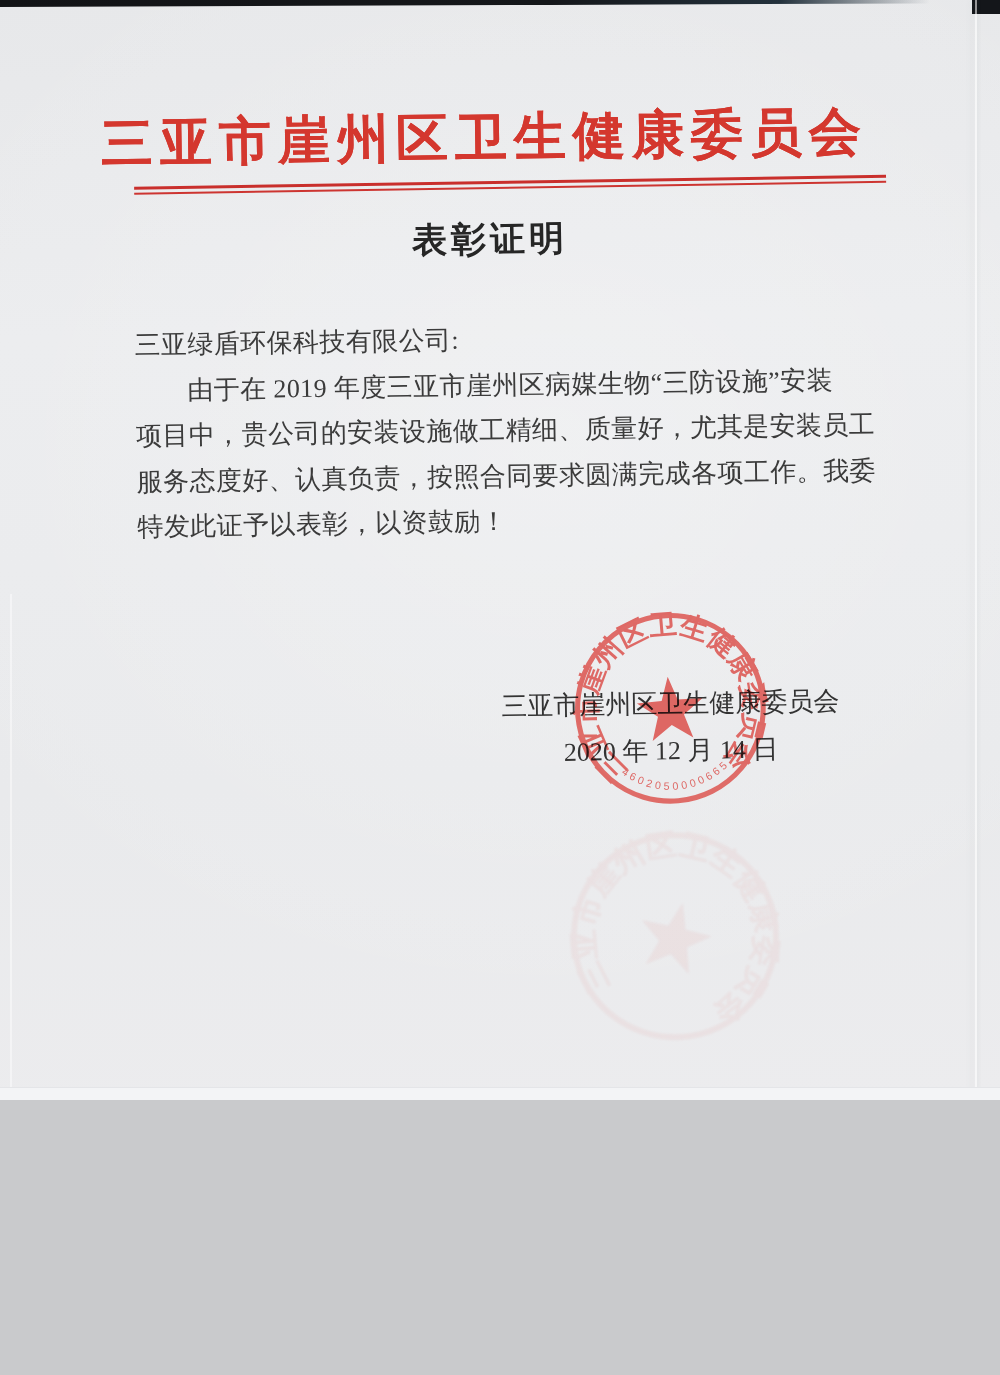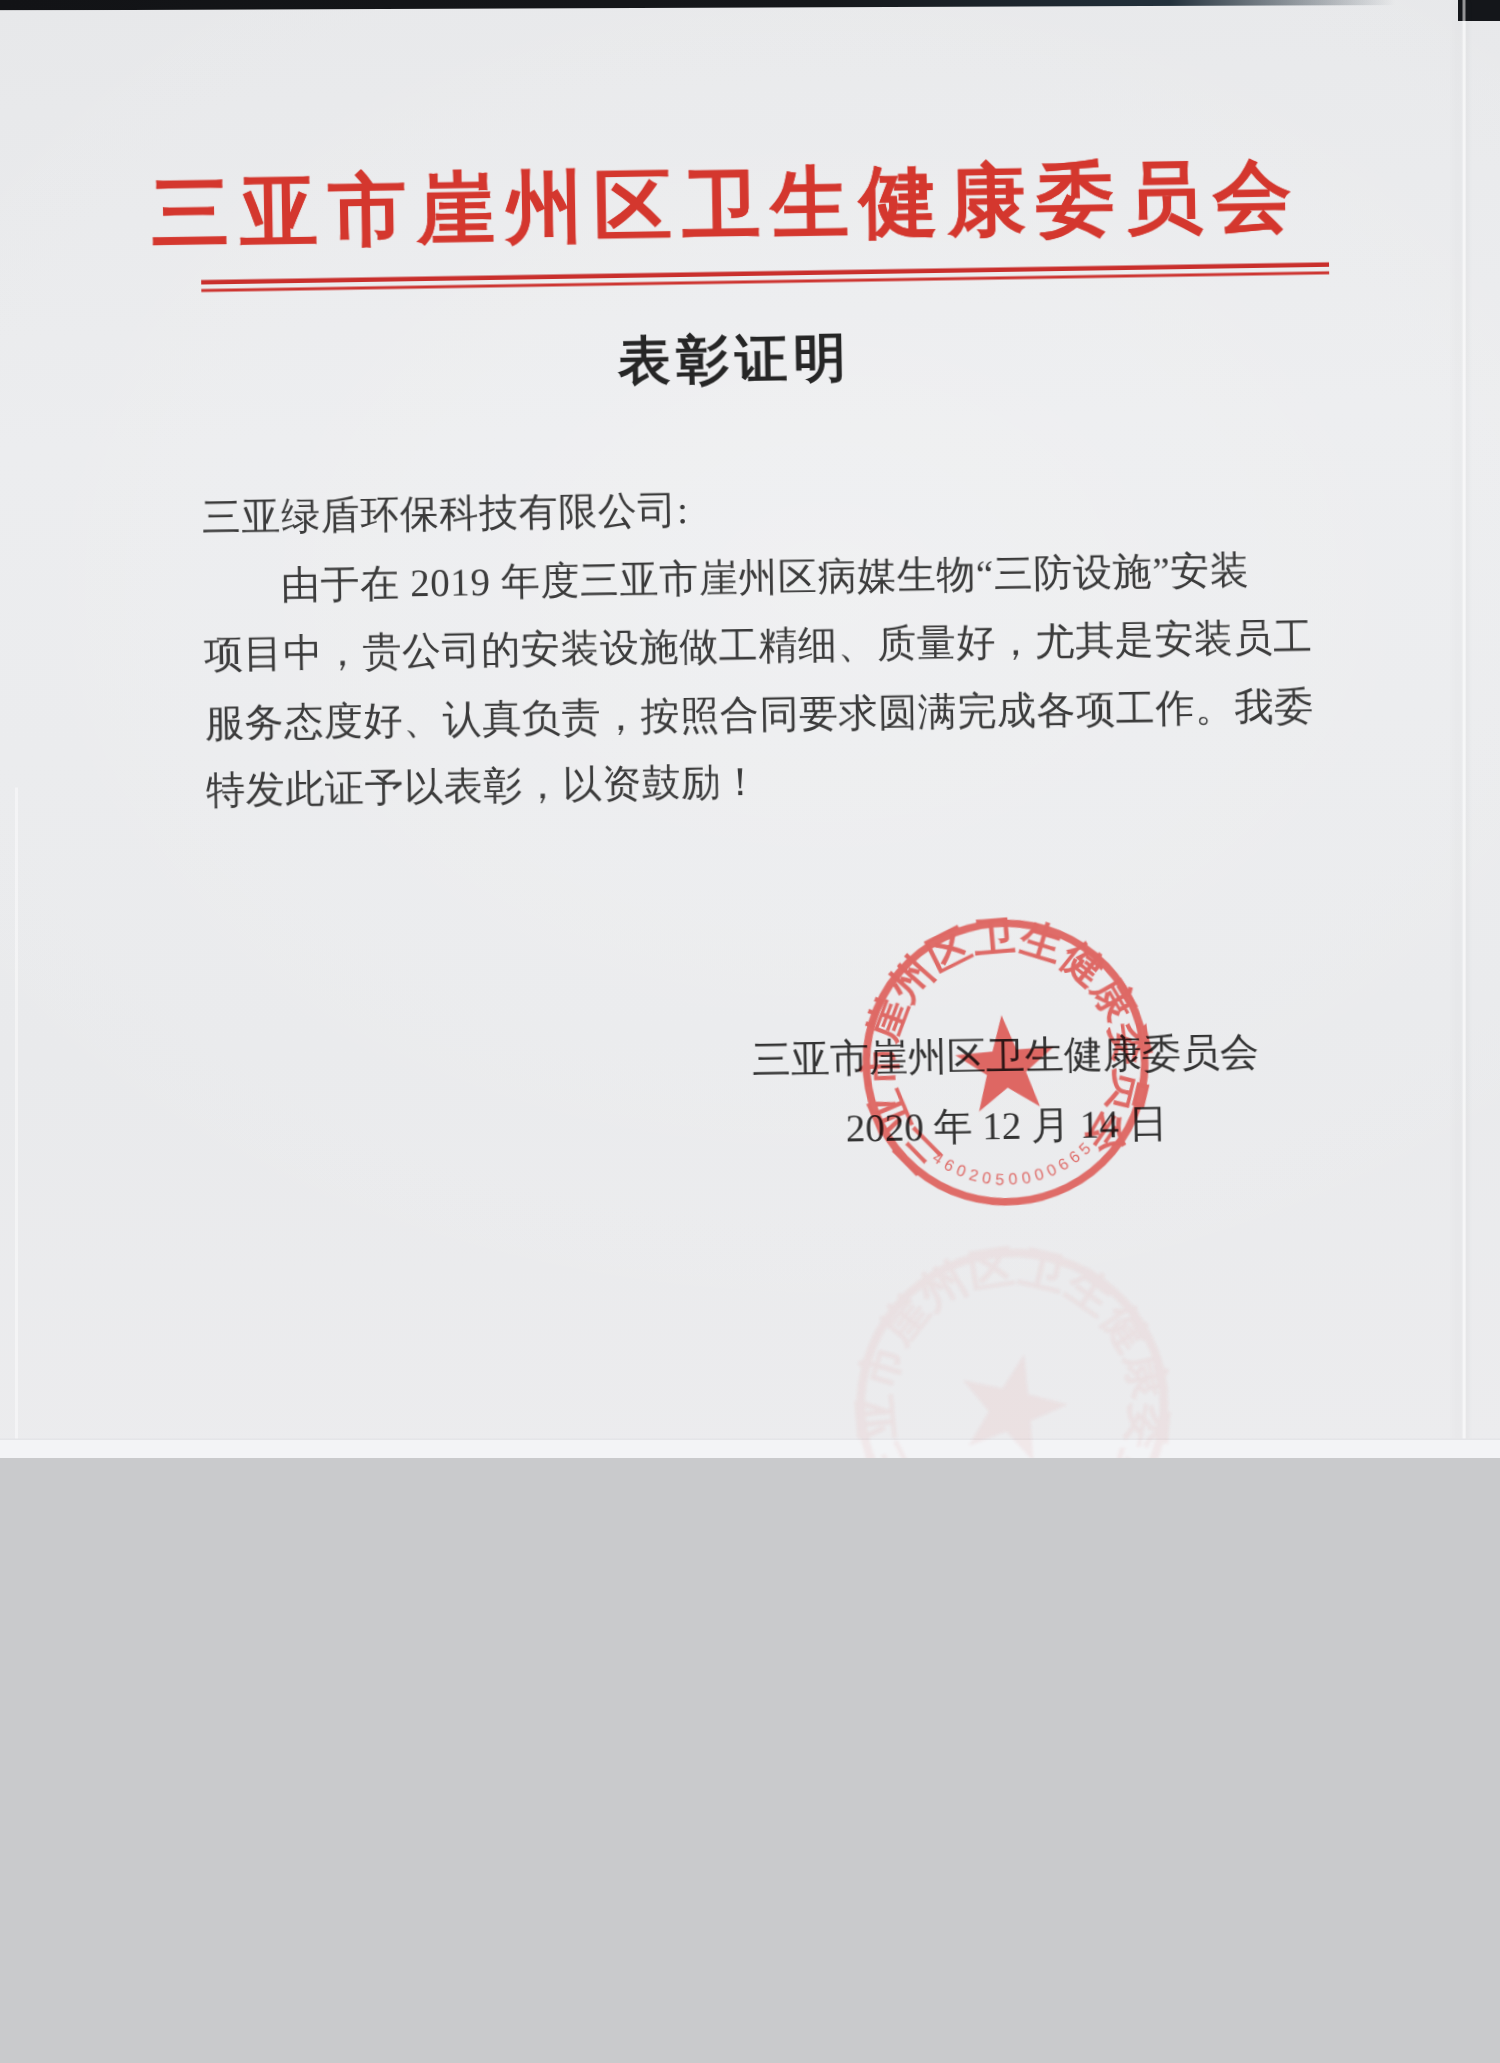--- a/index.html
+++ b/index.html
@@ -2,21 +2,21 @@
 <html><head>
 <meta charset="utf-8">
 <style>
   html,body{margin:0;padding:0;}
   body{
     width:1000px;height:1375px;
     background:#c9cacc;
     font-family:"Liberation Serif","DejaVu Serif",serif;
   }
   .scan{
-    position:relative;width:1000px;height:972px;overflow:hidden;
+    position:relative;width:1000px;height:1100px;overflow:hidden;
     background:
       radial-gradient(120% 90% at 55% 40%, rgba(255,255,255,.25) 0%, rgba(255,255,255,0) 60%),
       linear-gradient(178deg,#e7e8ea 0%, #ebecee 30%, #e9eaec 70%, #ececee 100%);
   }
   
   .edge-top{
     position:absolute;top:0;left:0;width:100%;height:7px;
     background:linear-gradient(90deg,#121316 0%,#15171a 55%,#23313c 78%, rgba(20,22,26,0) 93%);
     clip-path:polygon(0 0,100% 0,100% 45%,55% 70%,0 100%);
   }

